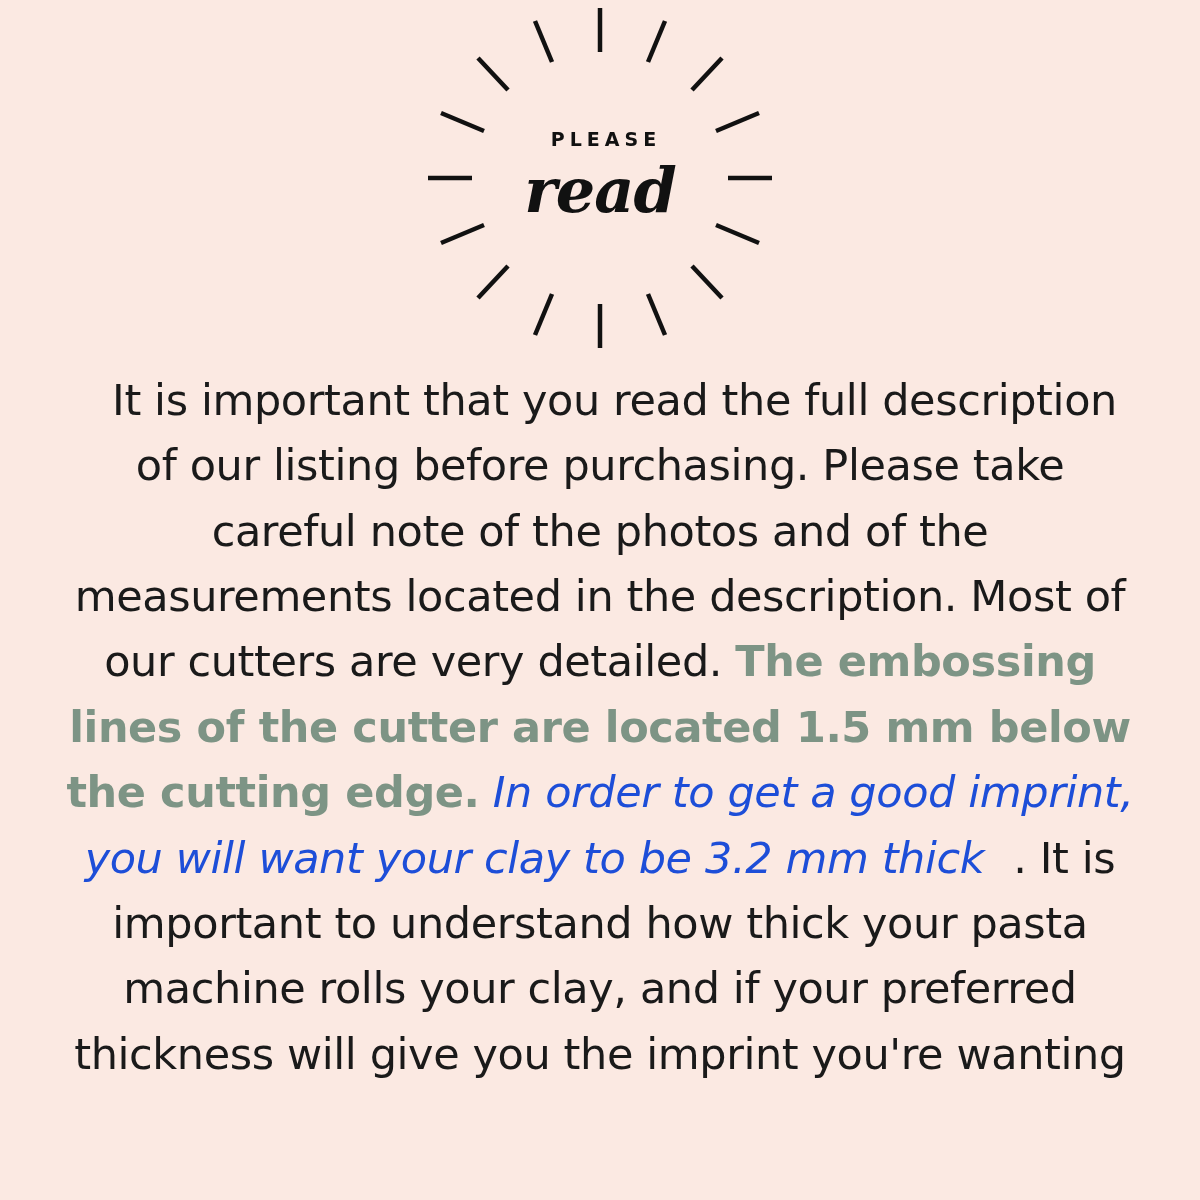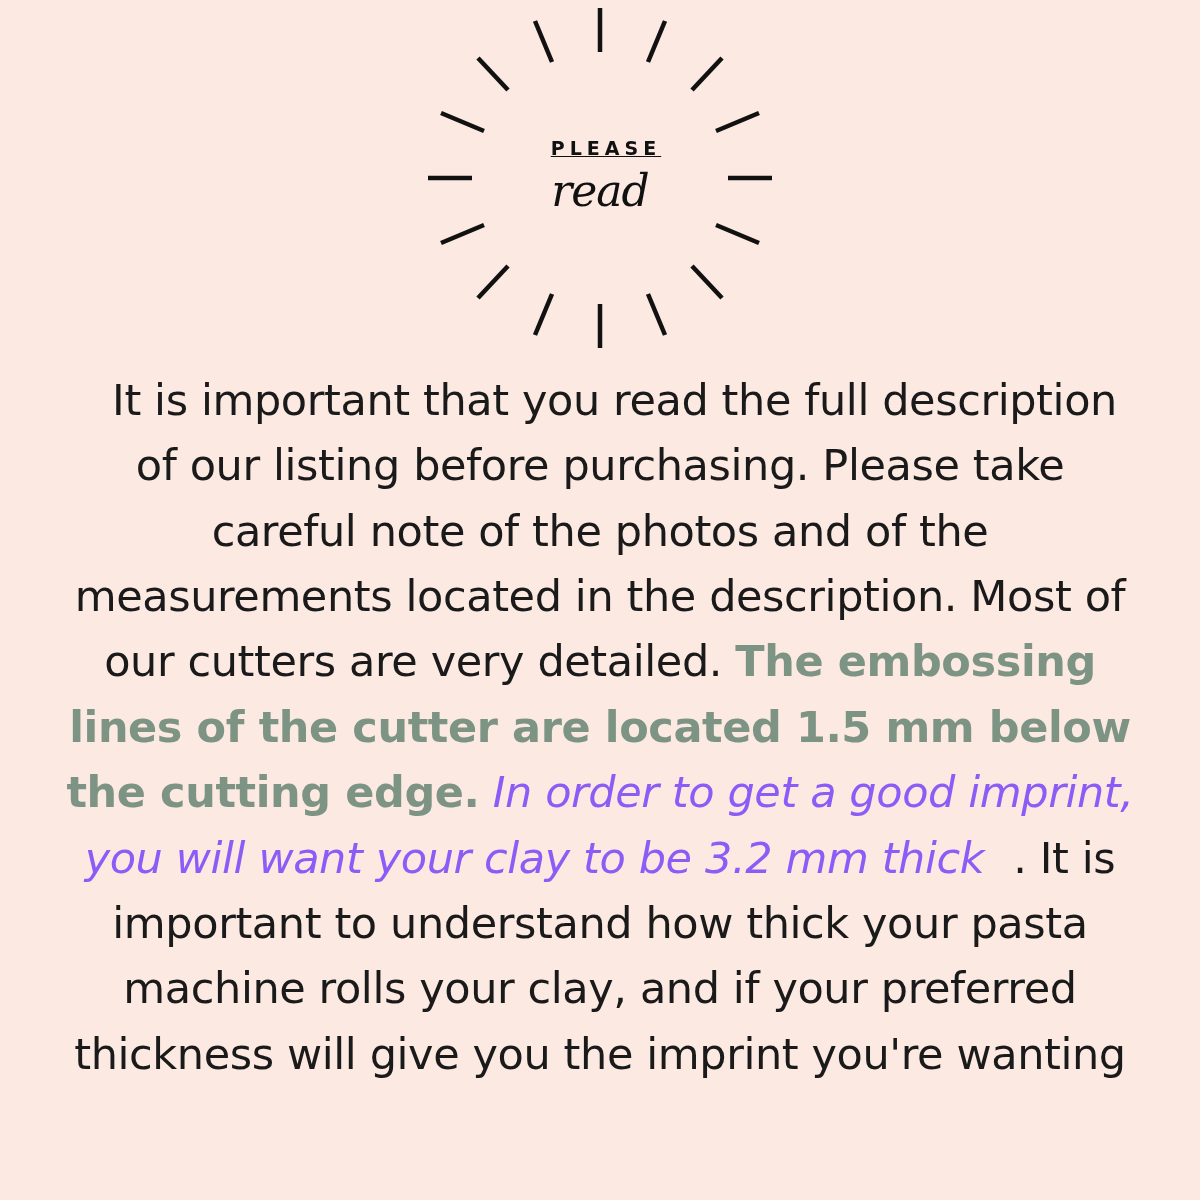--- a/index.html
+++ b/index.html
@@ -49,26 +49,25 @@
     justify-content: center;
   }
   .badge-kicker {
     font-family: "DejaVu Sans", sans-serif;
     font-size: 19px;
     font-weight: 700;
     letter-spacing: 5px;
     color: #111111;
     margin-bottom: 10px;
     margin-left: 12px;
-    text-decoration: underline;
   }
   .badge-main {
     font-family: "DejaVu Serif", serif;
-    font-size: 44px;
-    font-weight: 400;
+    font-size: 62px;
+    font-weight: 700;
     font-style: italic;
     color: #111111;
     line-height: 1;
     letter-spacing: -1px;
   }
 
   
   .body-copy {
     width: 1080px;
     margin: 18px auto 0 auto;
@@ -82,21 +81,21 @@
   .seg-plain {
     color: #1a1a1a;
     margin-left: 29px;
   }
   .seg-green {
     color: #7d9485;
     font-weight: 700;
   }
   .seg-italic {
     font-style: italic;
-    color: #8b5cf6;
+    color: #1d4ed8;
   }
 </style>
 </head>
 <body>
 
 <div class="card">
 
   <div class="badge">
     <svg class="rays" viewBox="0 0 400 350">
       <g stroke="#111111" stroke-width="4.5" stroke-linecap="butt">

